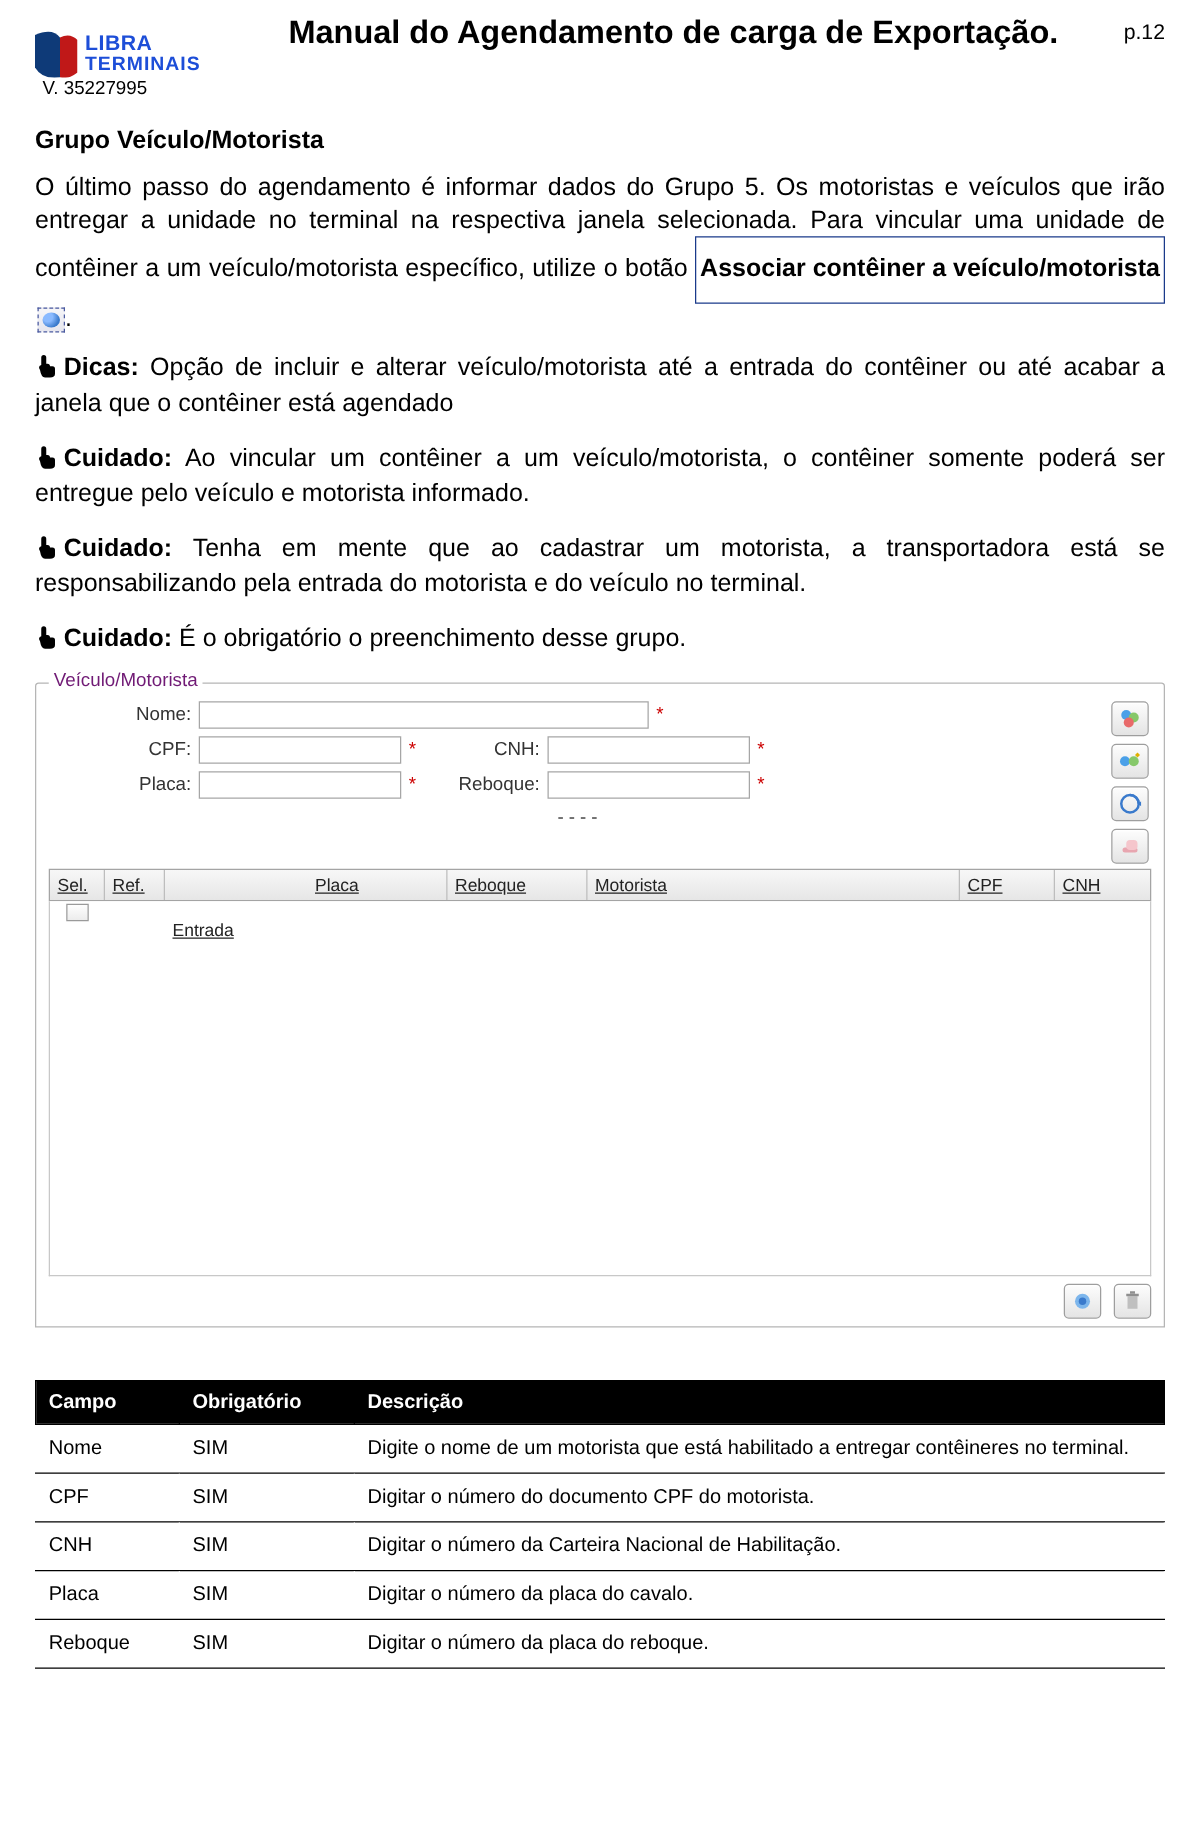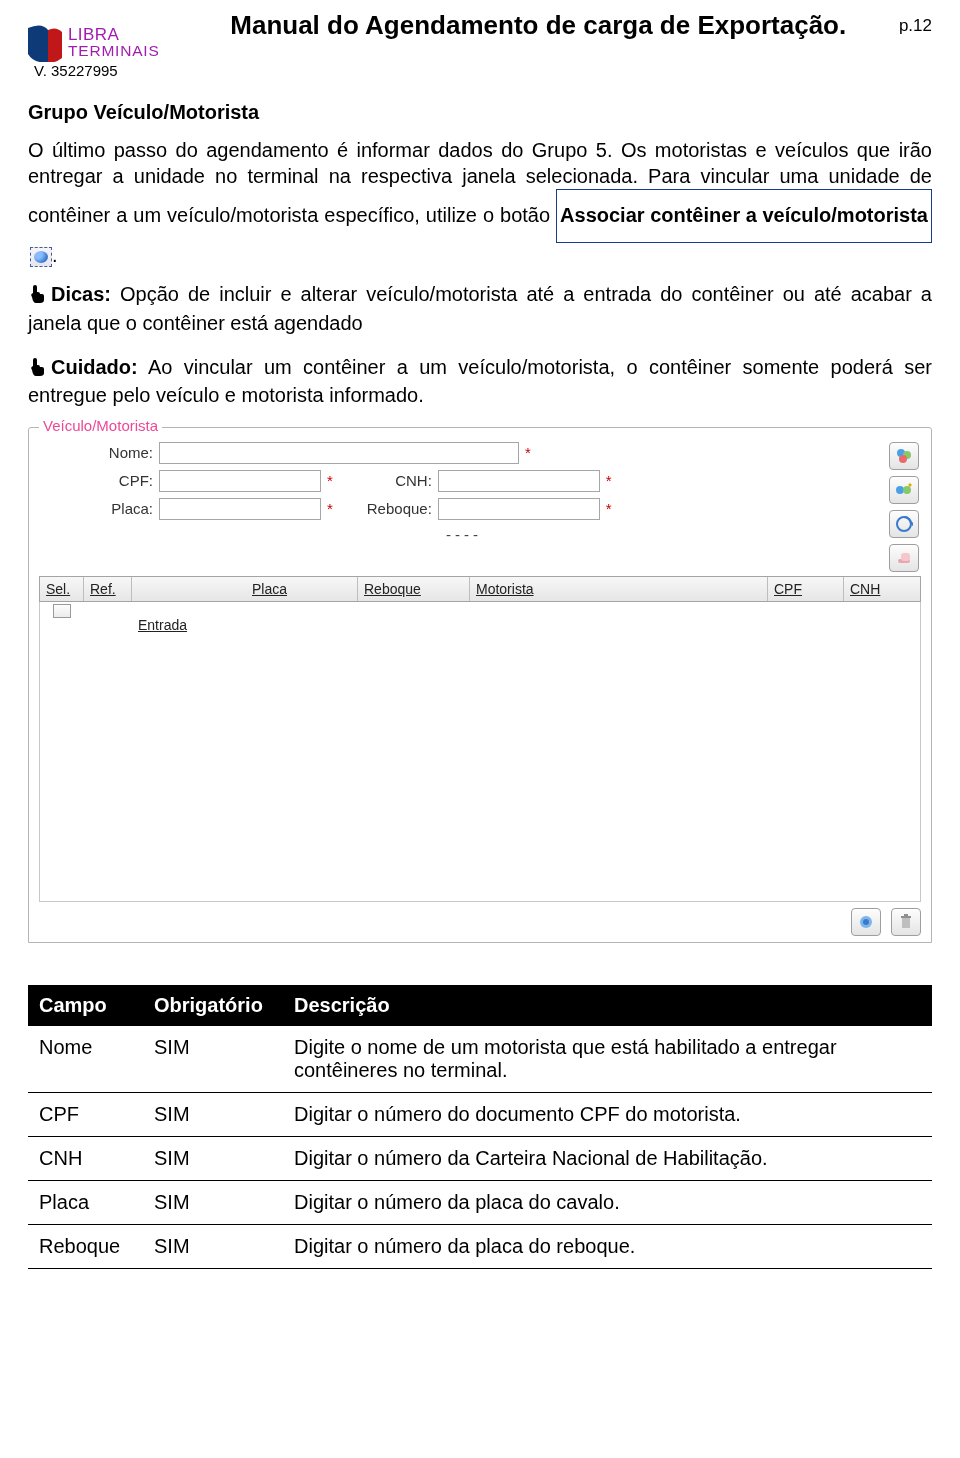--- a/index.html
+++ b/index.html
@@ -21,22 +21,22 @@
   }
   .logo {
     display: flex;
     align-items: center;
     gap: 6px;
     margin-top: 14px;
   }
   .logo-swoosh svg { display: block; }
   .logo-text {
     font-family: Arial, sans-serif;
-    font-weight: normal;
-    color: #a21caf;
+    font-weight: bold;
+    color: #1d4ed8;
     font-size: 17px;
     line-height: 0.95;
     letter-spacing: 0.4px;
   }
   .logo-text .small { font-size: 15.5px; letter-spacing: 0.8px; }
   .title-block { flex: 1; text-align: center; margin-left: 18px; }
   .doc-title {
     font-size: 26px;
     font-weight: bold;
     margin: 0 0 10px 0;
@@ -103,21 +103,21 @@
     font-size: 16px;
     color: #333;
   }
   .fieldset .legend {
     position: absolute;
     top: -11px;
     left: 10px;
     background: #fff;
     padding: 0 4px;
     font-size: 15px;
-    color: #ec4899;
+    color: #701a75;
   }
   .form-row {
     display: flex;
     align-items: center;
     margin-bottom: 6px;
   }
   .form-row .lbl { width: 120px; text-align: right; padding-right: 6px; font-size: 15px; }
   .form-row .lbl2 { width: 105px; text-align: right; padding-right: 6px; font-size: 15px; }
   .text-input {
     border: 1px solid #a6a6a6;
@@ -190,21 +190,21 @@
     justify-content: flex-end;
     gap: 10px;
     margin-top: 6px;
   }
 
   
   .tbl {
     width: 100%;
     border-collapse: collapse;
     margin-top: 42px;
-    font-size: 20px;
+    font-size: 16px;
   }
   .tbl th {
     background: #000;
     color: #fff;
     text-align: left;
     padding: 8px 10px;
     font-weight: bold;
     border: 1px solid #000;
   }
   .tbl td {
@@ -263,20 +263,34 @@
           </svg>
       </span><b>Dicas:</b><span> Opção de incluir e alterar veículo/motorista até a entrada do contêiner ou até acabar a janela que o contêiner está agendado</span>
     </p>
     <p>
       <span class="hand-icon">
         <svg width="20" height="20" viewBox="0 0 20 20">
             <path d="M4 13 Q2 10 5 9 L5 3 Q5 1 7 1 Q9 1 9 3 L9 8 L10 8 Q12 8 12 10 L14 10 Q16 10 16 12 L16 16 Q16 19 12 19 L8 19 Q5 19 4 13 Z" fill="#000"></path>
           </svg>
       </span><b>Cuidado:</b><span> Ao vincular um contêiner a um veículo/motorista, o contêiner somente poderá ser entregue pelo veículo e motorista informado.</span>
     </p>
+    <p>
+      <span class="hand-icon">
+        <svg width="20" height="20" viewBox="0 0 20 20">
+            <path d="M4 13 Q2 10 5 9 L5 3 Q5 1 7 1 Q9 1 9 3 L9 8 L10 8 Q12 8 12 10 L14 10 Q16 10 16 12 L16 16 Q16 19 12 19 L8 19 Q5 19 4 13 Z" fill="#000"></path>
+          </svg>
+      </span><b>Cuidado:</b><span> Tenha em mente que ao cadastrar um motorista, a transportadora está se responsabilizando pela entrada do motorista e do veículo no terminal.</span>
+    </p>
+    <p>
+      <span class="hand-icon">
+        <svg width="20" height="20" viewBox="0 0 20 20">
+            <path d="M4 13 Q2 10 5 9 L5 3 Q5 1 7 1 Q9 1 9 3 L9 8 L10 8 Q12 8 12 10 L14 10 Q16 10 16 12 L16 16 Q16 19 12 19 L8 19 Q5 19 4 13 Z" fill="#000"></path>
+          </svg>
+      </span><b>Cuidado:</b><span> É o obrigatório o preenchimento desse grupo.</span>
+    </p>
   </div>
 
   <div class="fieldset">
     <span class="legend">Veículo/Motorista</span>
 
     <div style="display:flex;">
       <div style="flex:1;">
         <div class="form-row">
           <span class="lbl">Nome:</span>
           <input class="text-input w-long" style="">

